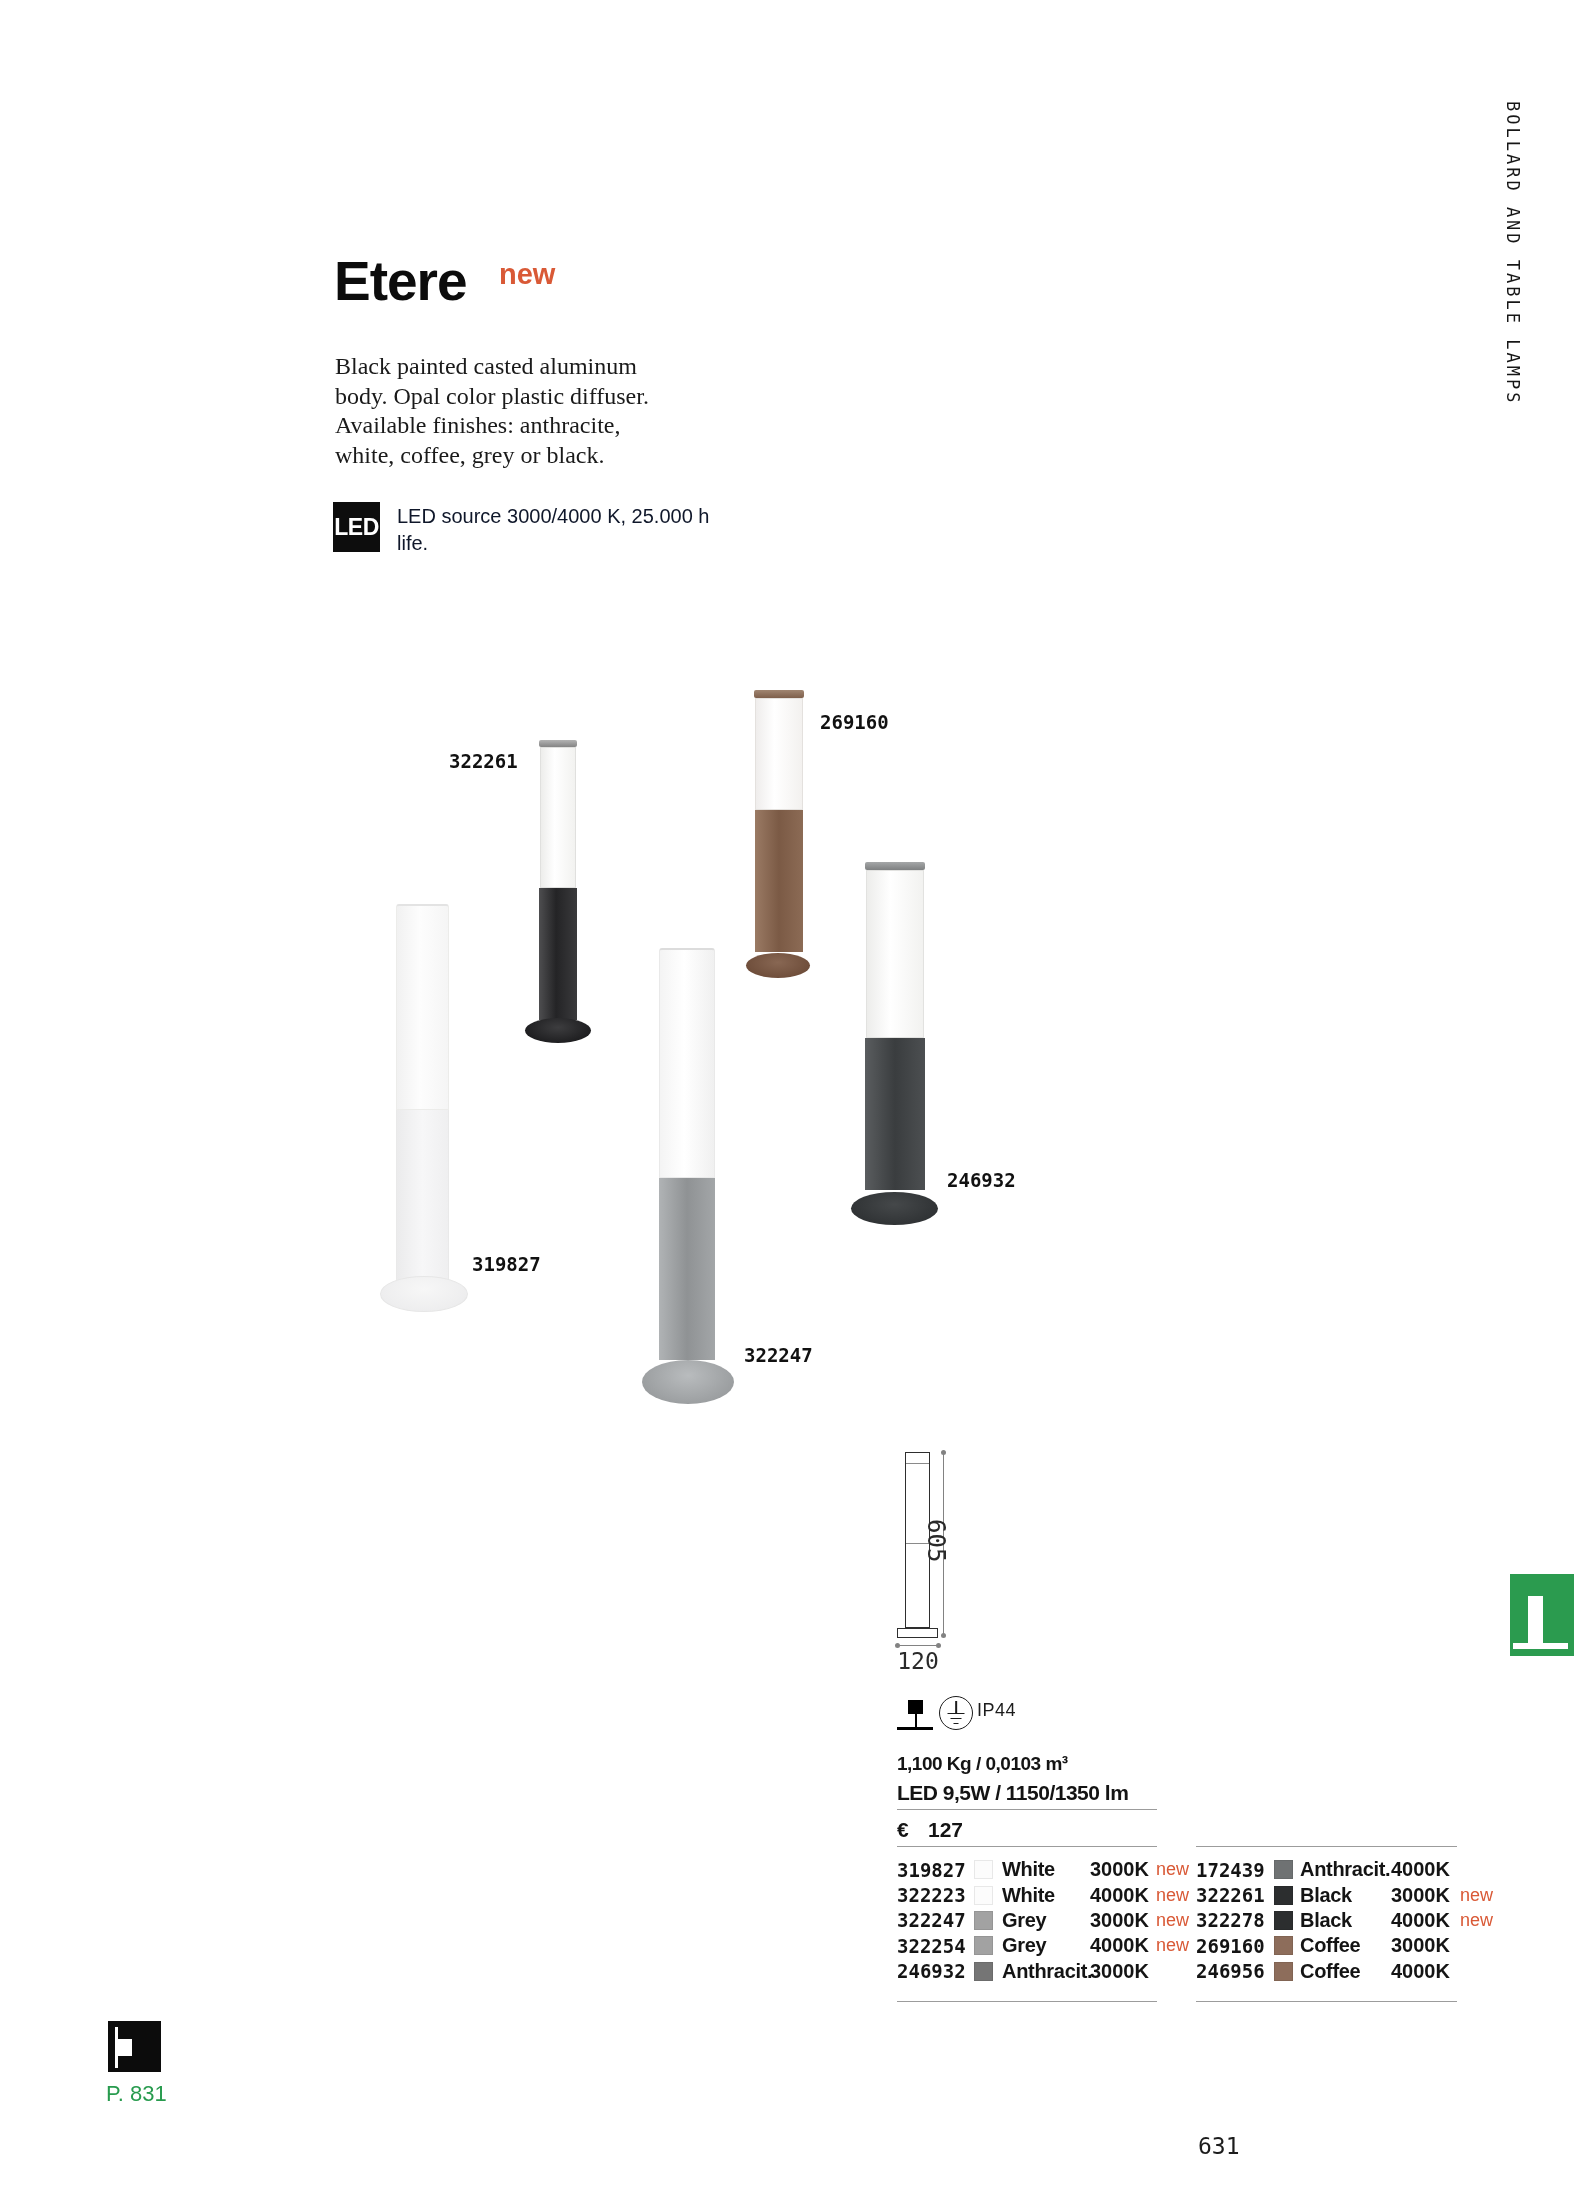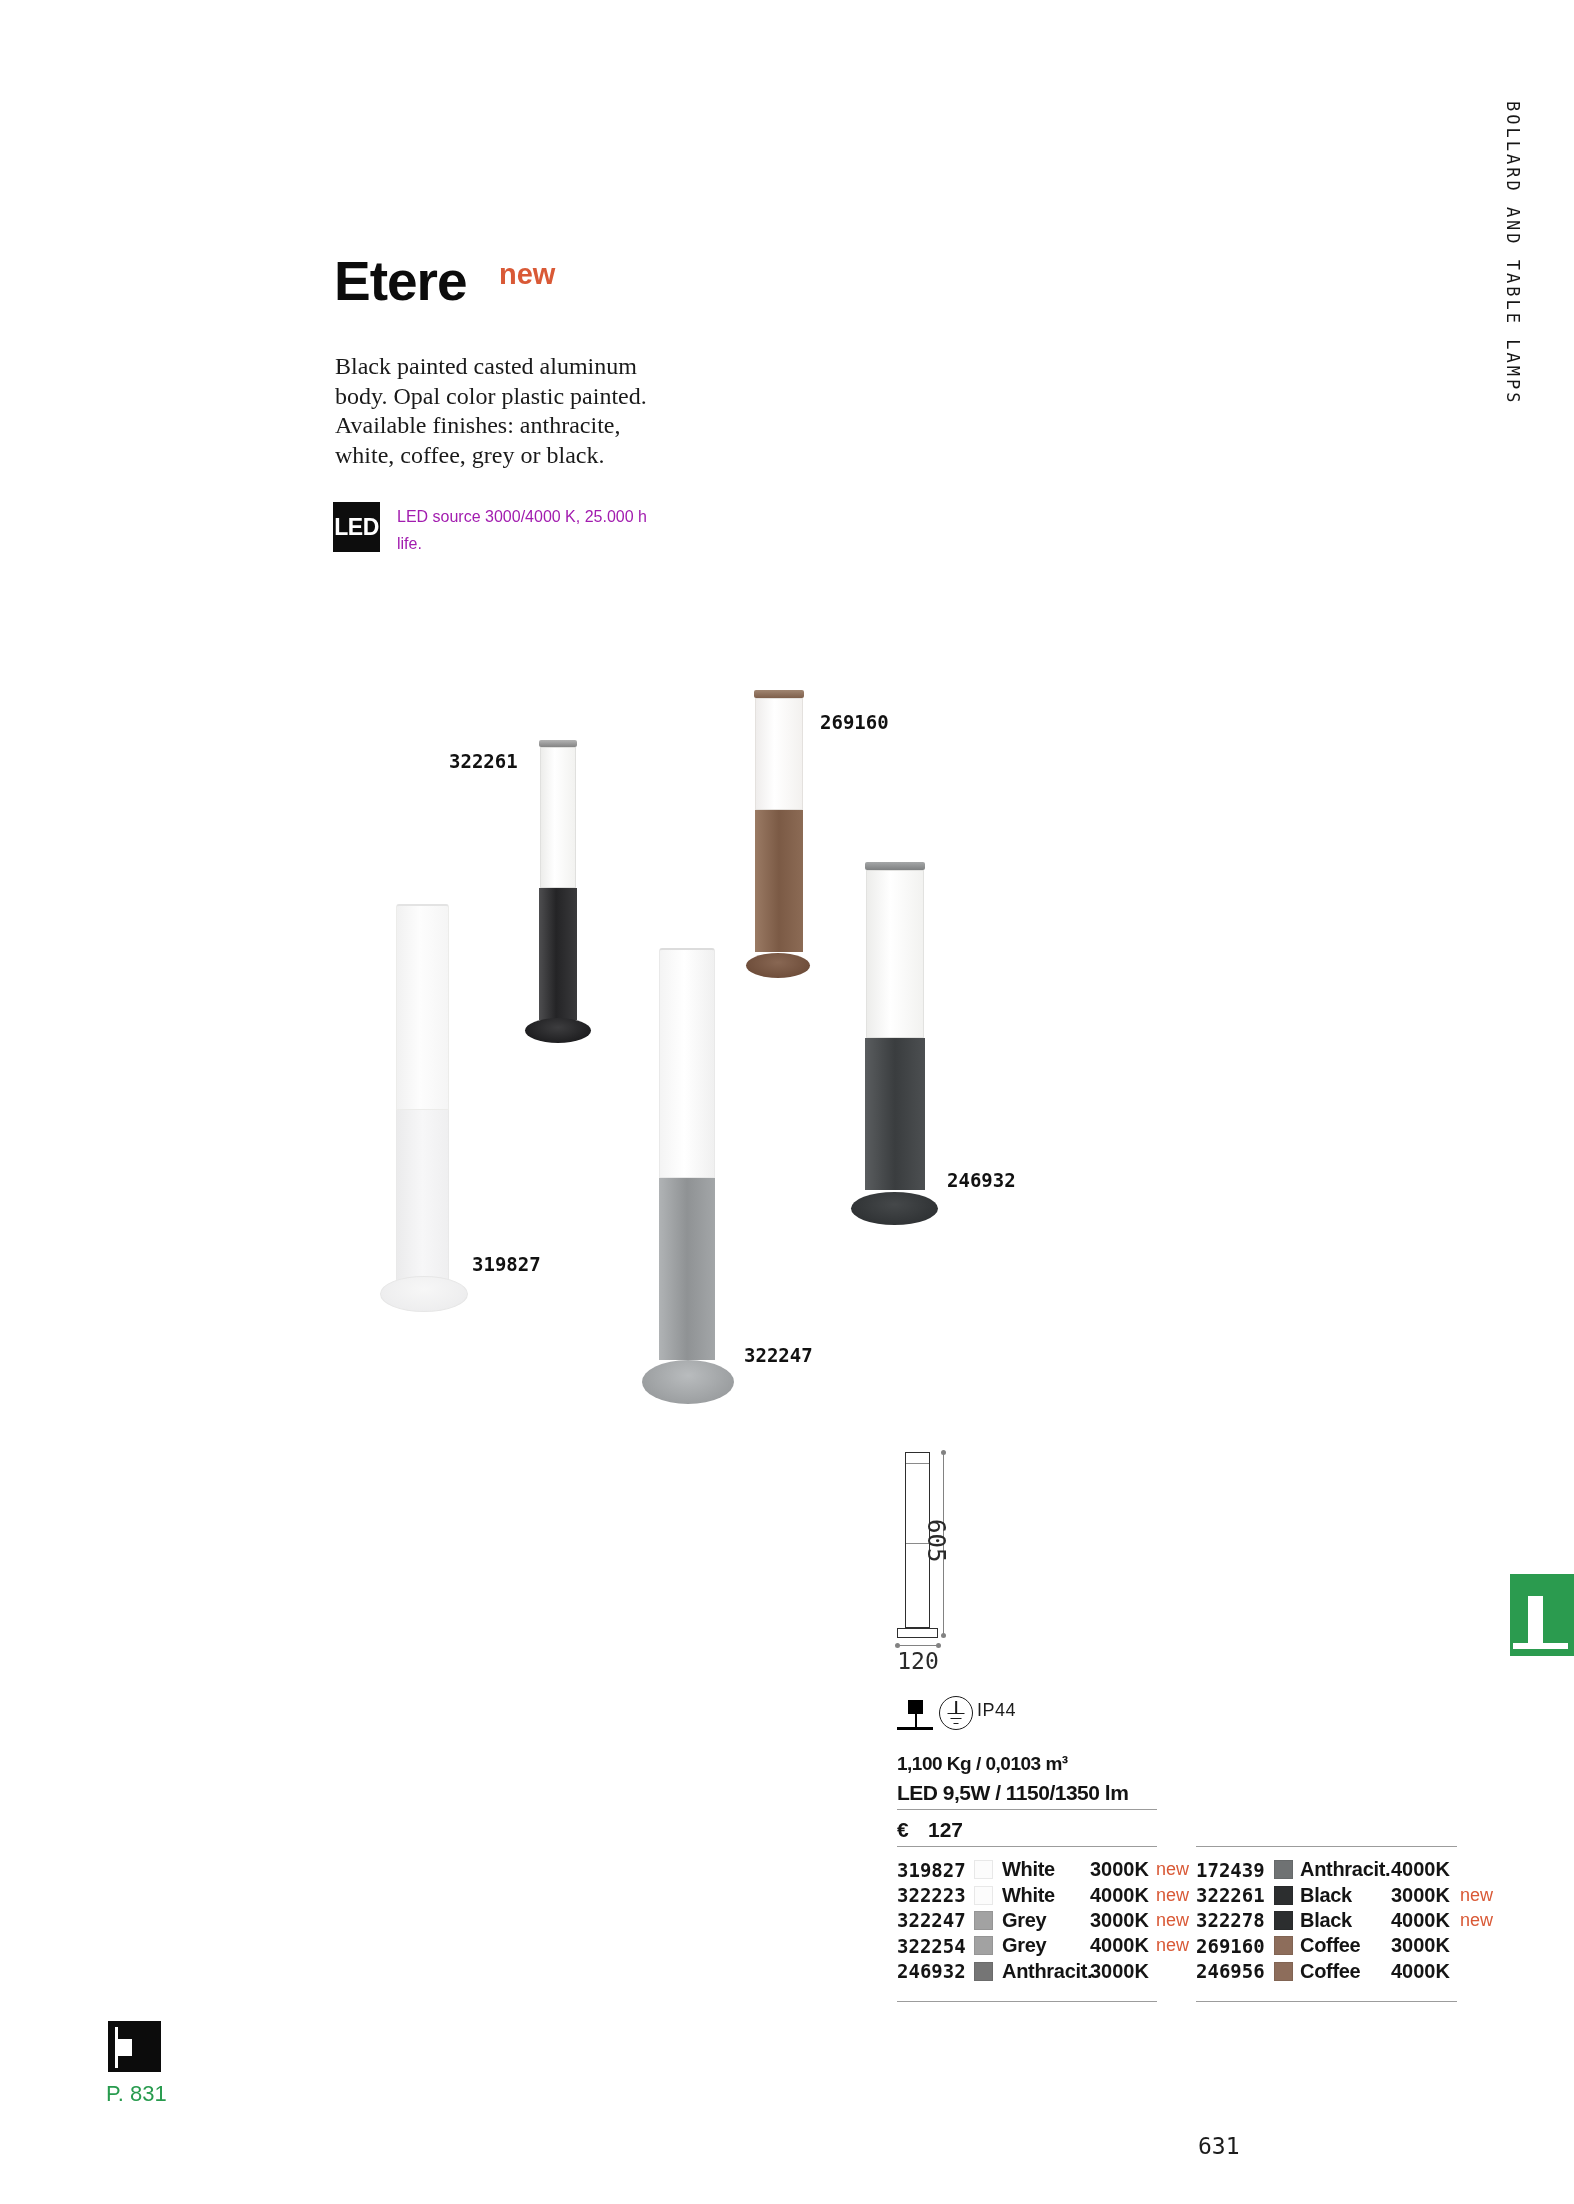--- a/index.html
+++ b/index.html
@@ -30,21 +30,21 @@
     font-size: 24px; line-height: 29.5px; color: #1a1a1a;
   }
   .led-badge {
     left: 333px; top: 502px; width: 47px; height: 50px;
     background: #0d0d0d; color: #ffffff;
     display: flex; align-items: center; justify-content: center;
     font-size: 23px; font-weight: 700; letter-spacing: -0.5px;
   }
   .led-note {
     left: 397px; top: 503px; width: 330px;
-    font-size: 16px; line-height: 27px; color: #a21caf;
+    font-size: 20px; line-height: 27px; color: #0f172a;
   }
 
   
   .side-label {
     left: 1503px; top: 101px; height: 330px;
     writing-mode: vertical-rl;
     font-family: "DejaVu Sans Mono", monospace;
     font-size: 17px; letter-spacing: 3px; color: #161616;
   }
   .page-number {
@@ -181,21 +181,21 @@
 
 <div class="page">
 
   <div class="abs side-label">BOLLARD AND TABLE LAMPS</div>
 
   <div class="abs title">Etere</div>
   <div class="abs new-tag-title accent">new</div>
 
   <div class="abs description">
     <div>Black painted casted aluminum</div>
-    <div>body. Opal color plastic painted.</div>
+    <div>body. Opal color plastic diffuser.</div>
     <div>Available finishes: anthracite,</div>
     <div>white, coffee, grey or black.</div>
   </div>
 
   <div class="abs led-badge">LED</div>
   <div class="abs led-note">
     <div>LED source 3000/4000 K, 25.000 h</div>
     <div>life.</div>
   </div>
 

